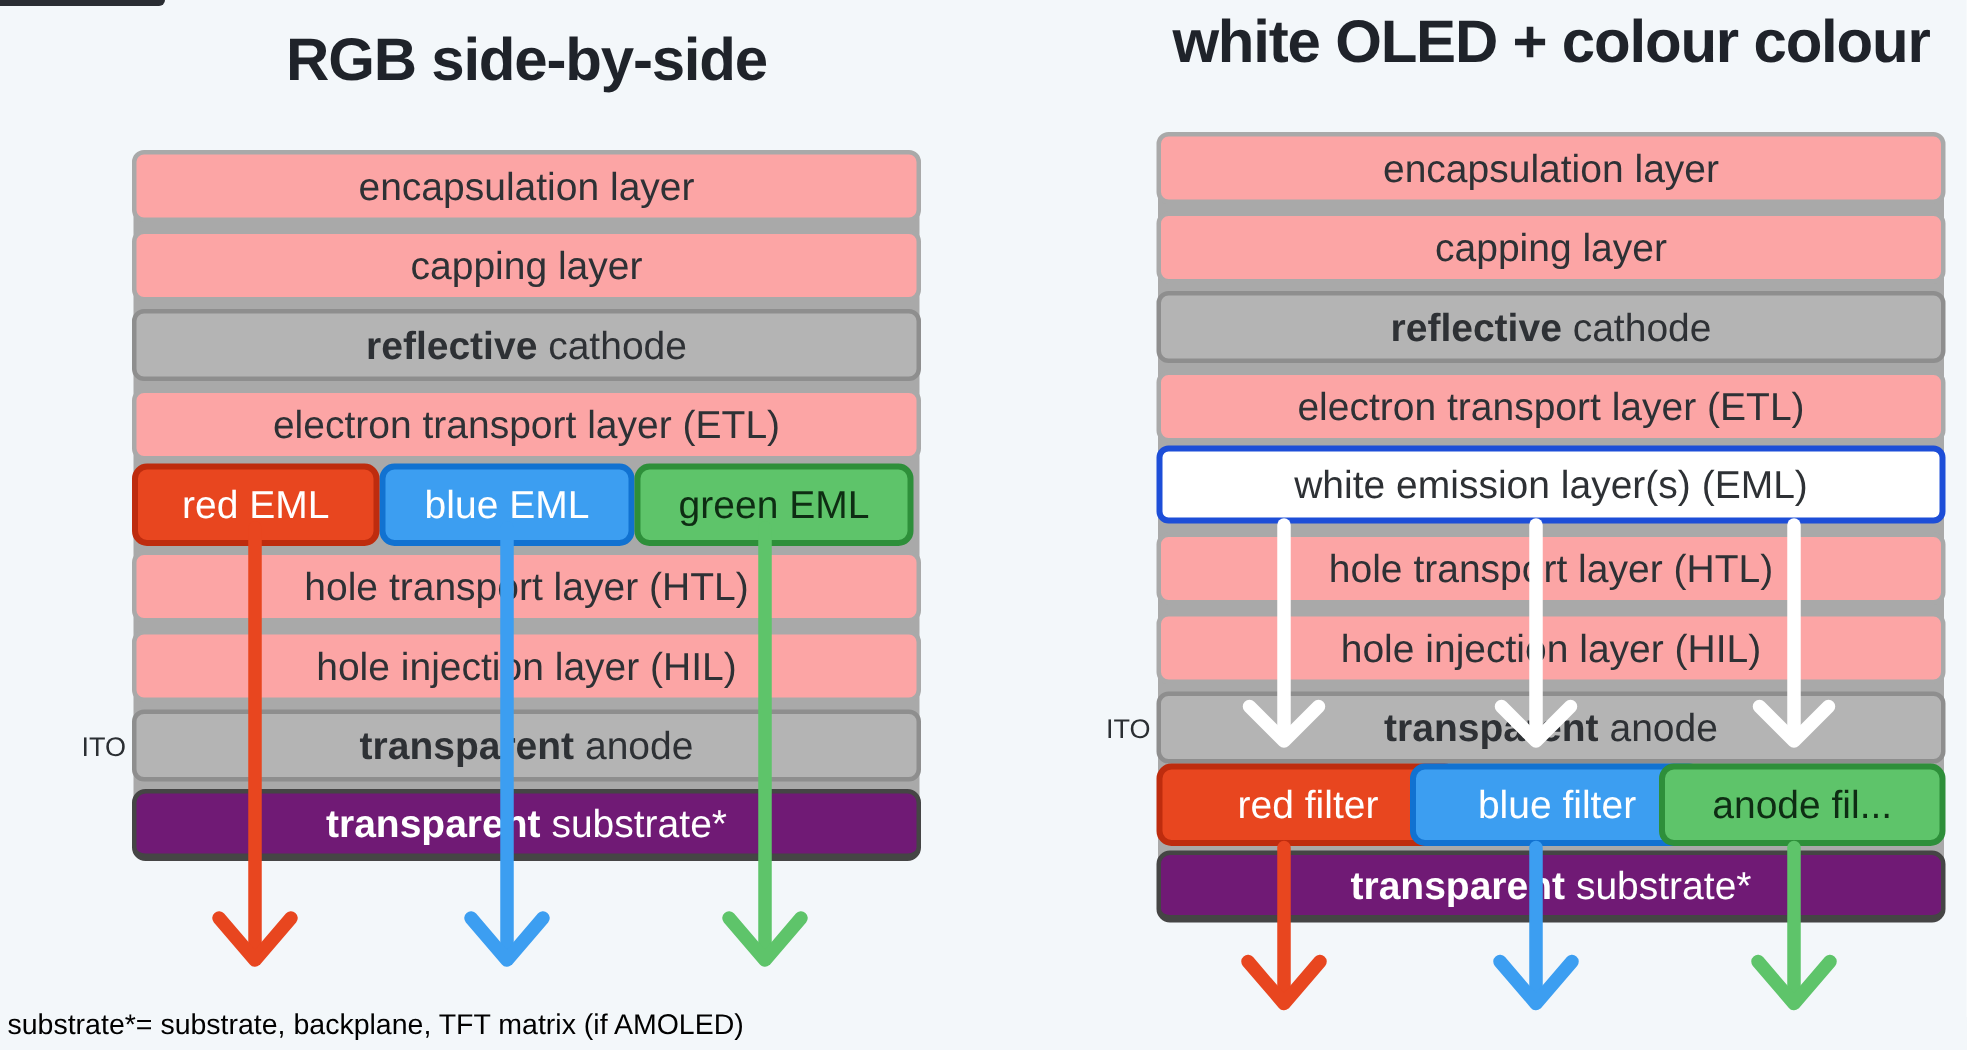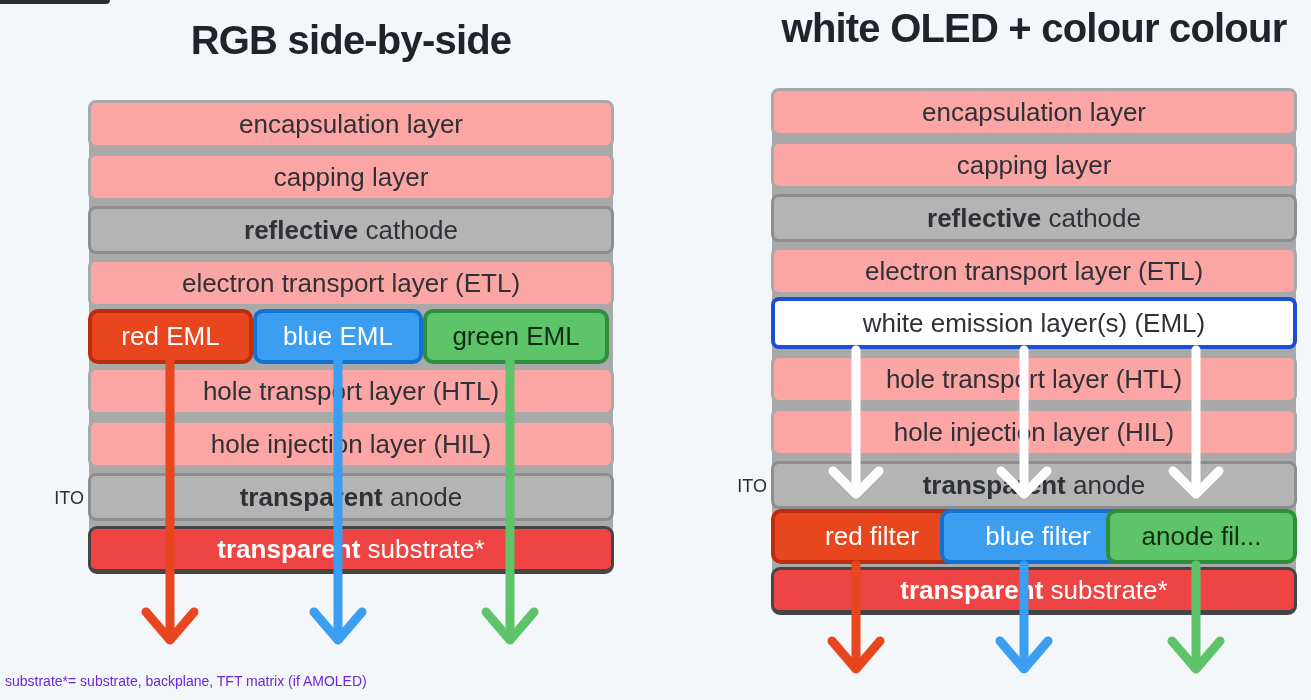--- a/index.html
+++ b/index.html
@@ -30,21 +30,21 @@
   }
   .layer {
     position:absolute; left:0; width:526px; height:48px;
     box-sizing:border-box; border:3px solid #a9a9a9; border-radius:8px;
     background:#fca5a5;
     display:flex; align-items:center; justify-content:center;
     font-size:26px;
   }
   .layer.metal { background:#b4b4b4; border-color:#8e8e8e; }
   .layer.substrate {
-    background:#ef4444; border-color:#454545; border-bottom-width:5px;
+    background:#701a75; border-color:#454545; border-bottom-width:5px;
     color:#ffffff; border-radius:9px;
   }
   .layer.white-eml { background:#ffffff; border:4px solid #1d4ed8; height:52px; }
   .lbl { white-space:pre; }
   .lbl b { font-weight:700;text-align:right; }
   .chip {
     position:absolute; height:55px;
     box-sizing:border-box; border:4px solid; border-radius:10px;
     display:flex; align-items:center; justify-content:center;
     font-size:26px; white-space:nowrap; overflow:hidden;
@@ -58,21 +58,21 @@
   }
   .arrows {
     position:absolute; left:0; top:0; width:1311px; height:700px;
     pointer-events:none;
   }
   .arrows g {
     fill:none; stroke-width:9; stroke-linecap:round; stroke-linejoin:round;
   }
   .caption {
     position:absolute; left:5px; top:673px;
-    font-size:14px; color:#6d28d9;
+    font-size:19px; color:#000000;
   }
 </style>
 </head>
 <body>
 
 <div class="canvas">
 
   <div class="top-sliver"></div>
 
   <section class="diagram left">

